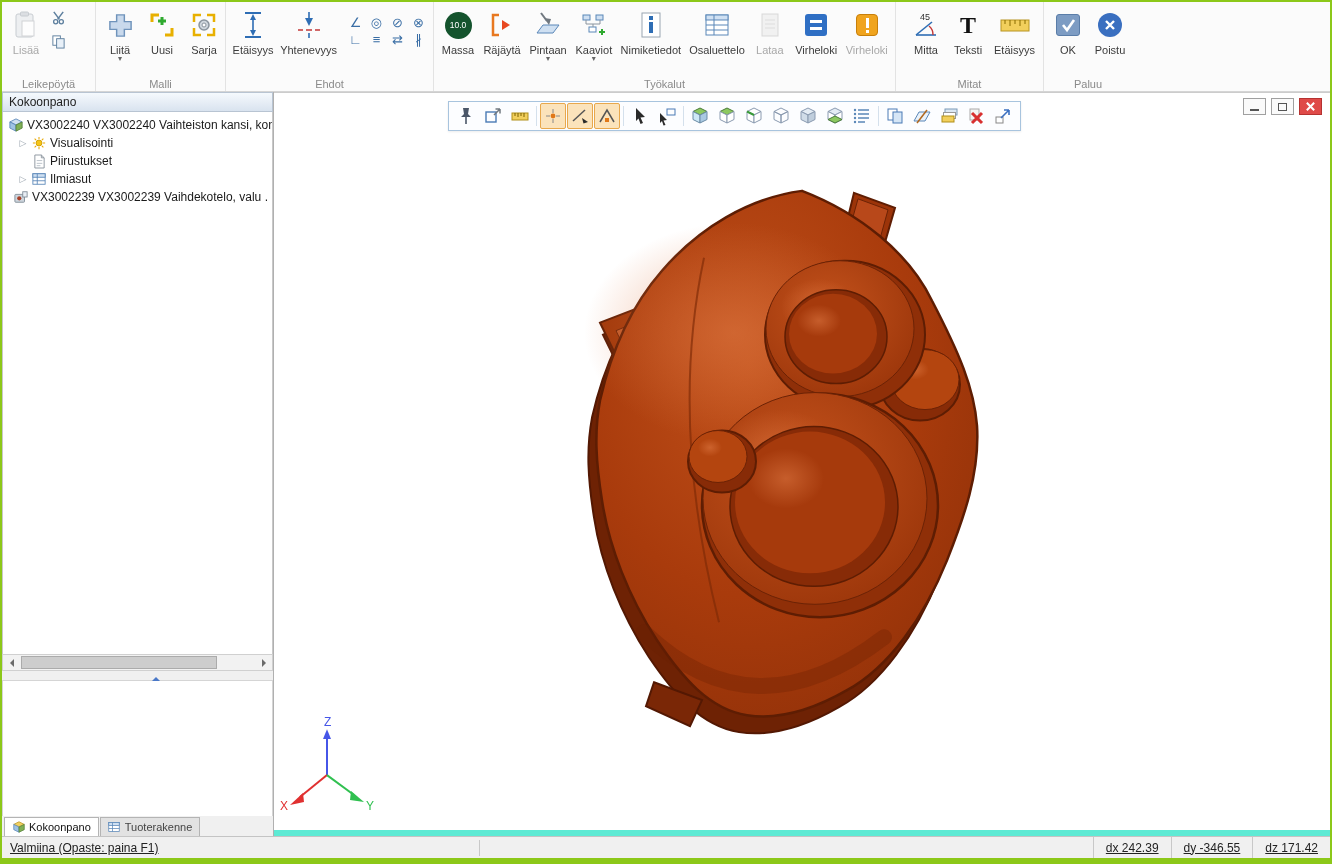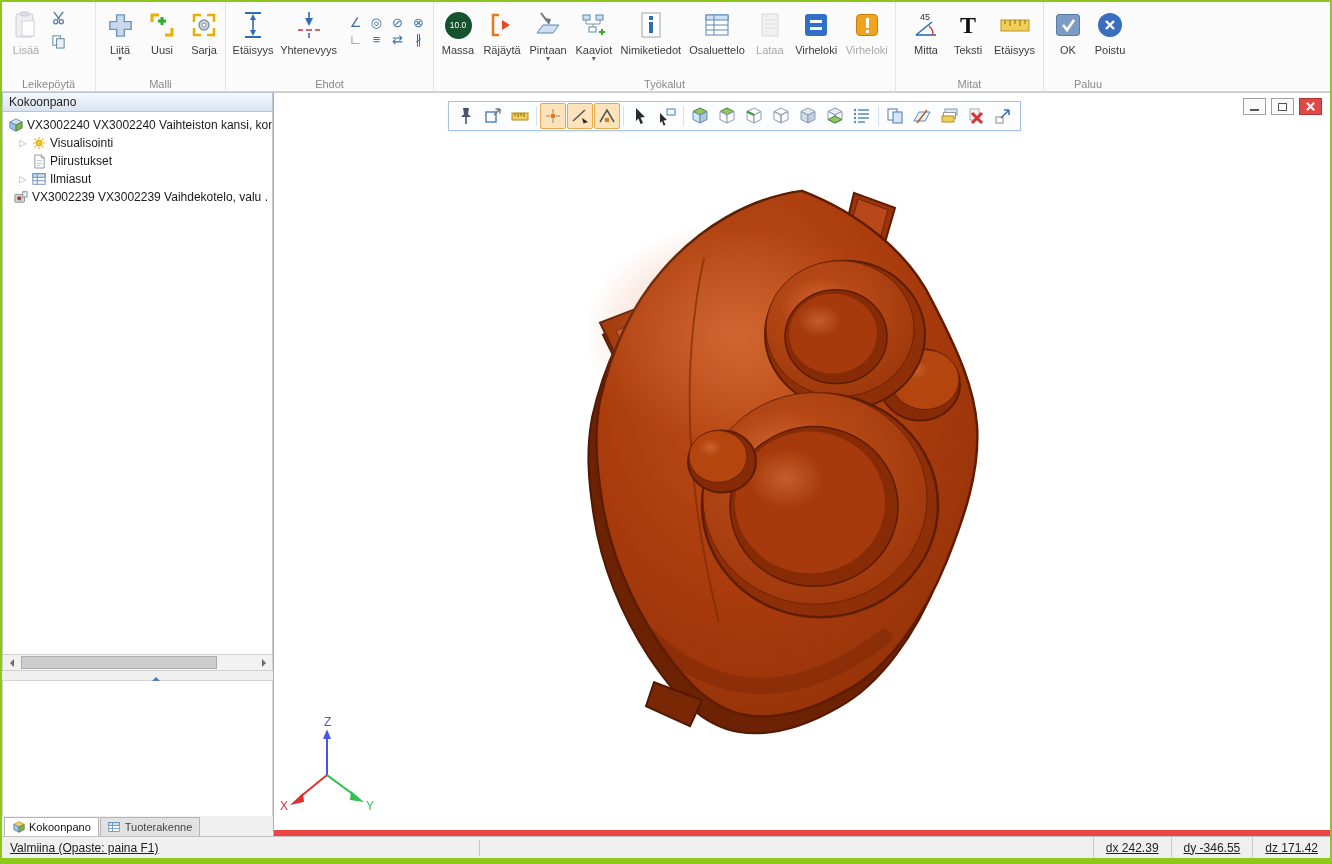--- a/index.html
+++ b/index.html
@@ -31,21 +31,21 @@
   .exicon { width:22px; height:22px; background:#f0a41e; border:1px solid #c87f0a; border-radius:4px; position:relative; }
   .exicon::before { content:""; position:absolute; left:9.5px; top:3px; width:3px; height:10px; background:#fff; }
   .exicon::after  { content:""; position:absolute; left:9.5px; top:15px; width:3px; height:3px; background:#fff; }
   .okicon { width:24px; height:22px; background:#7d9cc3; border:1px solid #5a7da8; border-radius:3px;
             display:flex; align-items:center; justify-content:center; }
   .xicon { width:24px; height:24px; background:#3a6fc0; border-radius:50%;
            display:flex; align-items:center; justify-content:center; }
   .tglyph { font-family:"Liberation Serif", serif; font-size:24px; font-weight:bold; color:#111; line-height:26px; }
 
   
-  .main { flex:1; display:flex; min-height:0; background:#ef4444; }
+  .main { flex:1; display:flex; min-height:0; background:#5eead4; }
 
   
   .leftpanel { width:272px; flex:0 0 272px; display:flex; flex-direction:column; background:#f0f0f0; border-right:1px solid #b0b0b0; }
   .panel-header { height:20px; flex:0 0 20px; background:linear-gradient(#f5f9fd,#d9e3ef); border:1px solid #b8c4d2;
                   font-size:12px; color:#222; padding:2px 6px; }
   .tree { flex:0 0 542px; background:#fff; border-left:1px solid #c8c8c8; border-right:1px solid #c8c8c8;
           overflow:hidden; padding-top:4px; }
   .tree-item { height:18px; display:flex; align-items:center; gap:3px; padding-left:5px; white-space:nowrap; font-size:12px; color:#1a1a1a; }
   .tree-item.child { padding-left:15px; }
   .expander { color:#9aa4ae; font-size:9px; width:10px; text-align:center; flex:0 0 10px; }

